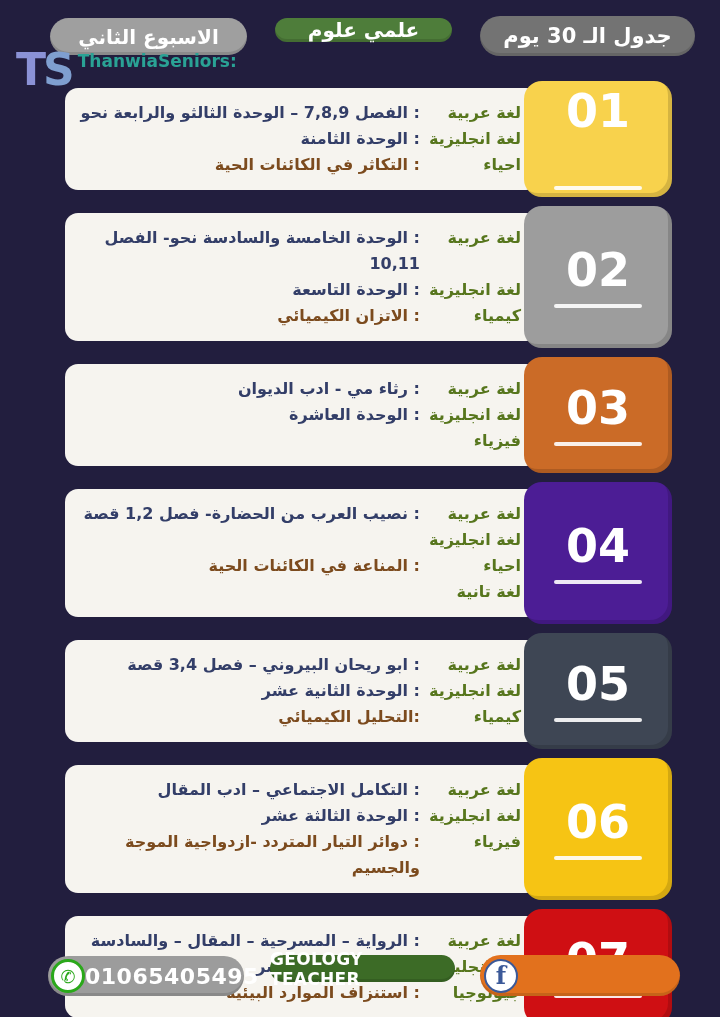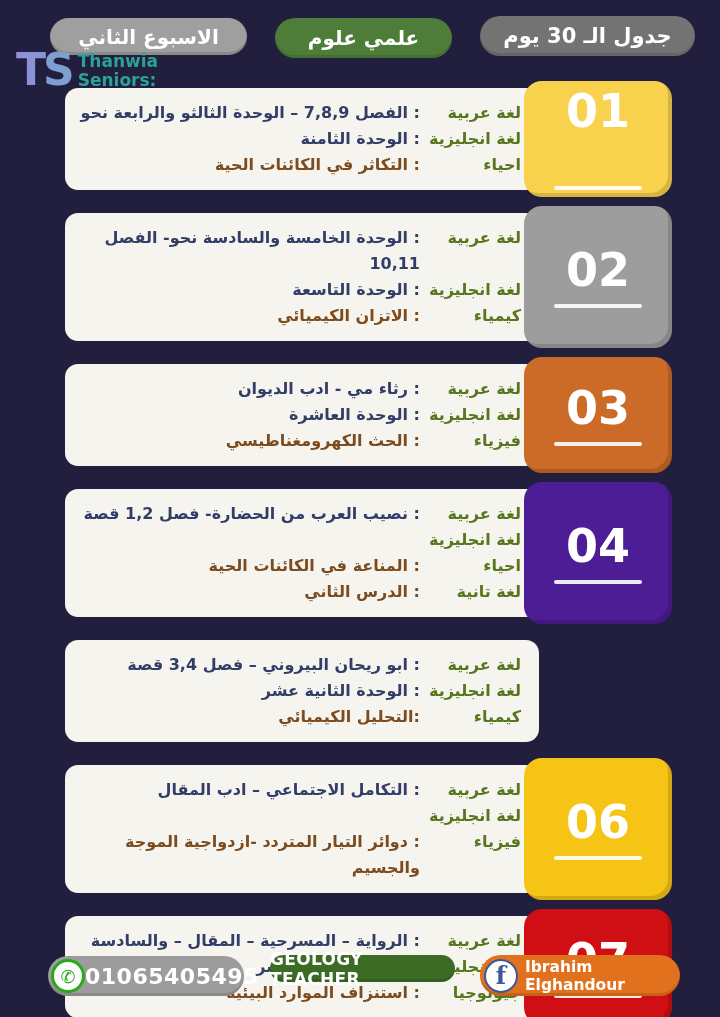--- a/index.html
+++ b/index.html
@@ -7,29 +7,29 @@
     width:720px;height:1017px;position:relative;overflow:hidden;
     background:#221e3e;
     font-family:"DejaVu Sans","Liberation Sans",sans-serif;
   }
   .pill{
     position:absolute;border-radius:22px;color:#fff;font-weight:bold;
     display:flex;align-items:center;justify-content:center;
     box-shadow:inset 0 -3px 0 rgba(0,0,0,.12);
   }
   .pill-week{left:50px;top:18px;width:197px;height:37px;font-size:20px;}
-  .pill-track{left:275px;top:18px;width:177px;height:40px;font-size:20px;}
+  .pill-track{left:275px;top:18px;width:177px;height:24px;font-size:20px;}
   .pill-title{left:480px;top:16px;width:215px;height:40px;font-size:21px;}
 
   
   .logo{position:absolute;left:16px;top:50px;display:flex;align-items:flex-start;gap:6px;}
   .ts-mark{font-size:44px;font-weight:bold;line-height:40px;letter-spacing:-3px;}
   .ts-mark .t{color:#8b92d6;}
   .ts-mark .s{color:#7f9fd0;}
-  .logo-text{display:flex;flex-direction:column;margin-top:2px;}
+  .logo-text{display:flex;flex-direction:row;margin-top:2px;}
   .logo-text span{color:#2aa295;font-weight:bold;font-size:17px;line-height:19px;}
 
   
   .cards{position:absolute;top:88px;left:65px;right:48px;display:flex;flex-direction:column;gap:23px;}
   .card-row{position:relative;}
   .card{
     background:#f6f4ef;border-radius:13px;width:calc(100% - 133px);
     box-sizing:border-box;min-height:100px;padding:12px 18px 12px 12px;
     direction:rtl;display:flex;flex-direction:column;justify-content:center;gap:1px;
   }
@@ -128,21 +128,20 @@
           <div class="line">
             <span class="label">لغة عربية</span>
             <span class="value tone-navy">: رثاء مي - ادب الديوان</span>
           </div>
           <div class="line">
             <span class="label">لغة انجليزية</span>
             <span class="value tone-navy">: الوحدة العاشرة</span>
           </div>
           <div class="line">
             <span class="label">فيزياء</span>
-            <span class="value tone-brown">: الحث الكهرومغناطيسي</span>
           </div>
         </div>
     </div>
     <div class="badge" style="background: rgb(203, 107, 39);">
       <div class="num">03</div>
       <div class="underline"></div>
     </div>
   </div>
 
   <div class="card-row">
@@ -154,21 +153,20 @@
           </div>
           <div class="line">
             <span class="label">لغة انجليزية</span>
           </div>
           <div class="line">
             <span class="label">احياء</span>
             <span class="value tone-brown">: المناعة في الكائنات الحية</span>
           </div>
           <div class="line">
             <span class="label">لغة تانية</span>
-            <span class="value tone-brown">: الدرس الثاني</span>
           </div>
         </div>
     </div>
     <div class="badge" style="background: #4c1d95;">
       <div class="num">04</div>
       <div class="underline"></div>
     </div>
   </div>
 
   <div class="card-row">
@@ -181,31 +179,36 @@
           <div class="line">
             <span class="label">لغة انجليزية</span>
             <span class="value tone-navy">: الوحدة الثانية عشر</span>
           </div>
           <div class="line">
             <span class="label">كيمياء</span>
             <span class="value tone-brown">:التحليل الكيميائي</span>
           </div>
         </div>
     </div>
+    <div class="badge" style="background: rgb(62, 70, 84);">
+      <div class="num">05</div>
+      <div class="underline"></div>
+    </div>
   </div>
 
   <div class="card-row">
     <div class="card">
       <div>
           <div class="line">
             <span class="label">لغة عربية</span>
             <span class="value tone-navy">: التكامل الاجتماعي – ادب المقال</span>
           </div>
           <div class="line">
             <span class="label">لغة انجليزية</span>
+            <span class="value tone-navy">: الوحدة الثالثة عشر</span>
           </div>
           <div class="line">
             <span class="label">فيزياء</span>
             <span class="value tone-brown">: دوائر التيار المتردد -ازدواجية الموجة والجسيم</span>
           </div>
         </div>
     </div>
     <div class="badge" style="background: rgb(246, 196, 20); margin-left: 11px;">
       <div class="num">06</div>
       <div class="underline"></div>
@@ -236,14 +239,13 @@
   </div>
 </div>
 
 <div class="footer-pill fp-whatsapp" style="background: rgb(156, 156, 156);">
   <span class="circle-icon wa-icon">✆</span>
   <span class="txt">01065405495</span>
 </div>
 <div class="footer-pill fp-geology" style="background: rgb(60, 107, 38);">GEOLOGY TEACHER</div>
 <div class="footer-pill fp-facebook" style="background: rgb(226, 113, 29);">
   <span class="circle-icon fb-icon">f</span>
-  <span class="txt">Ibrahim Elghandour</span>
 </div>
 
 </body></html>

